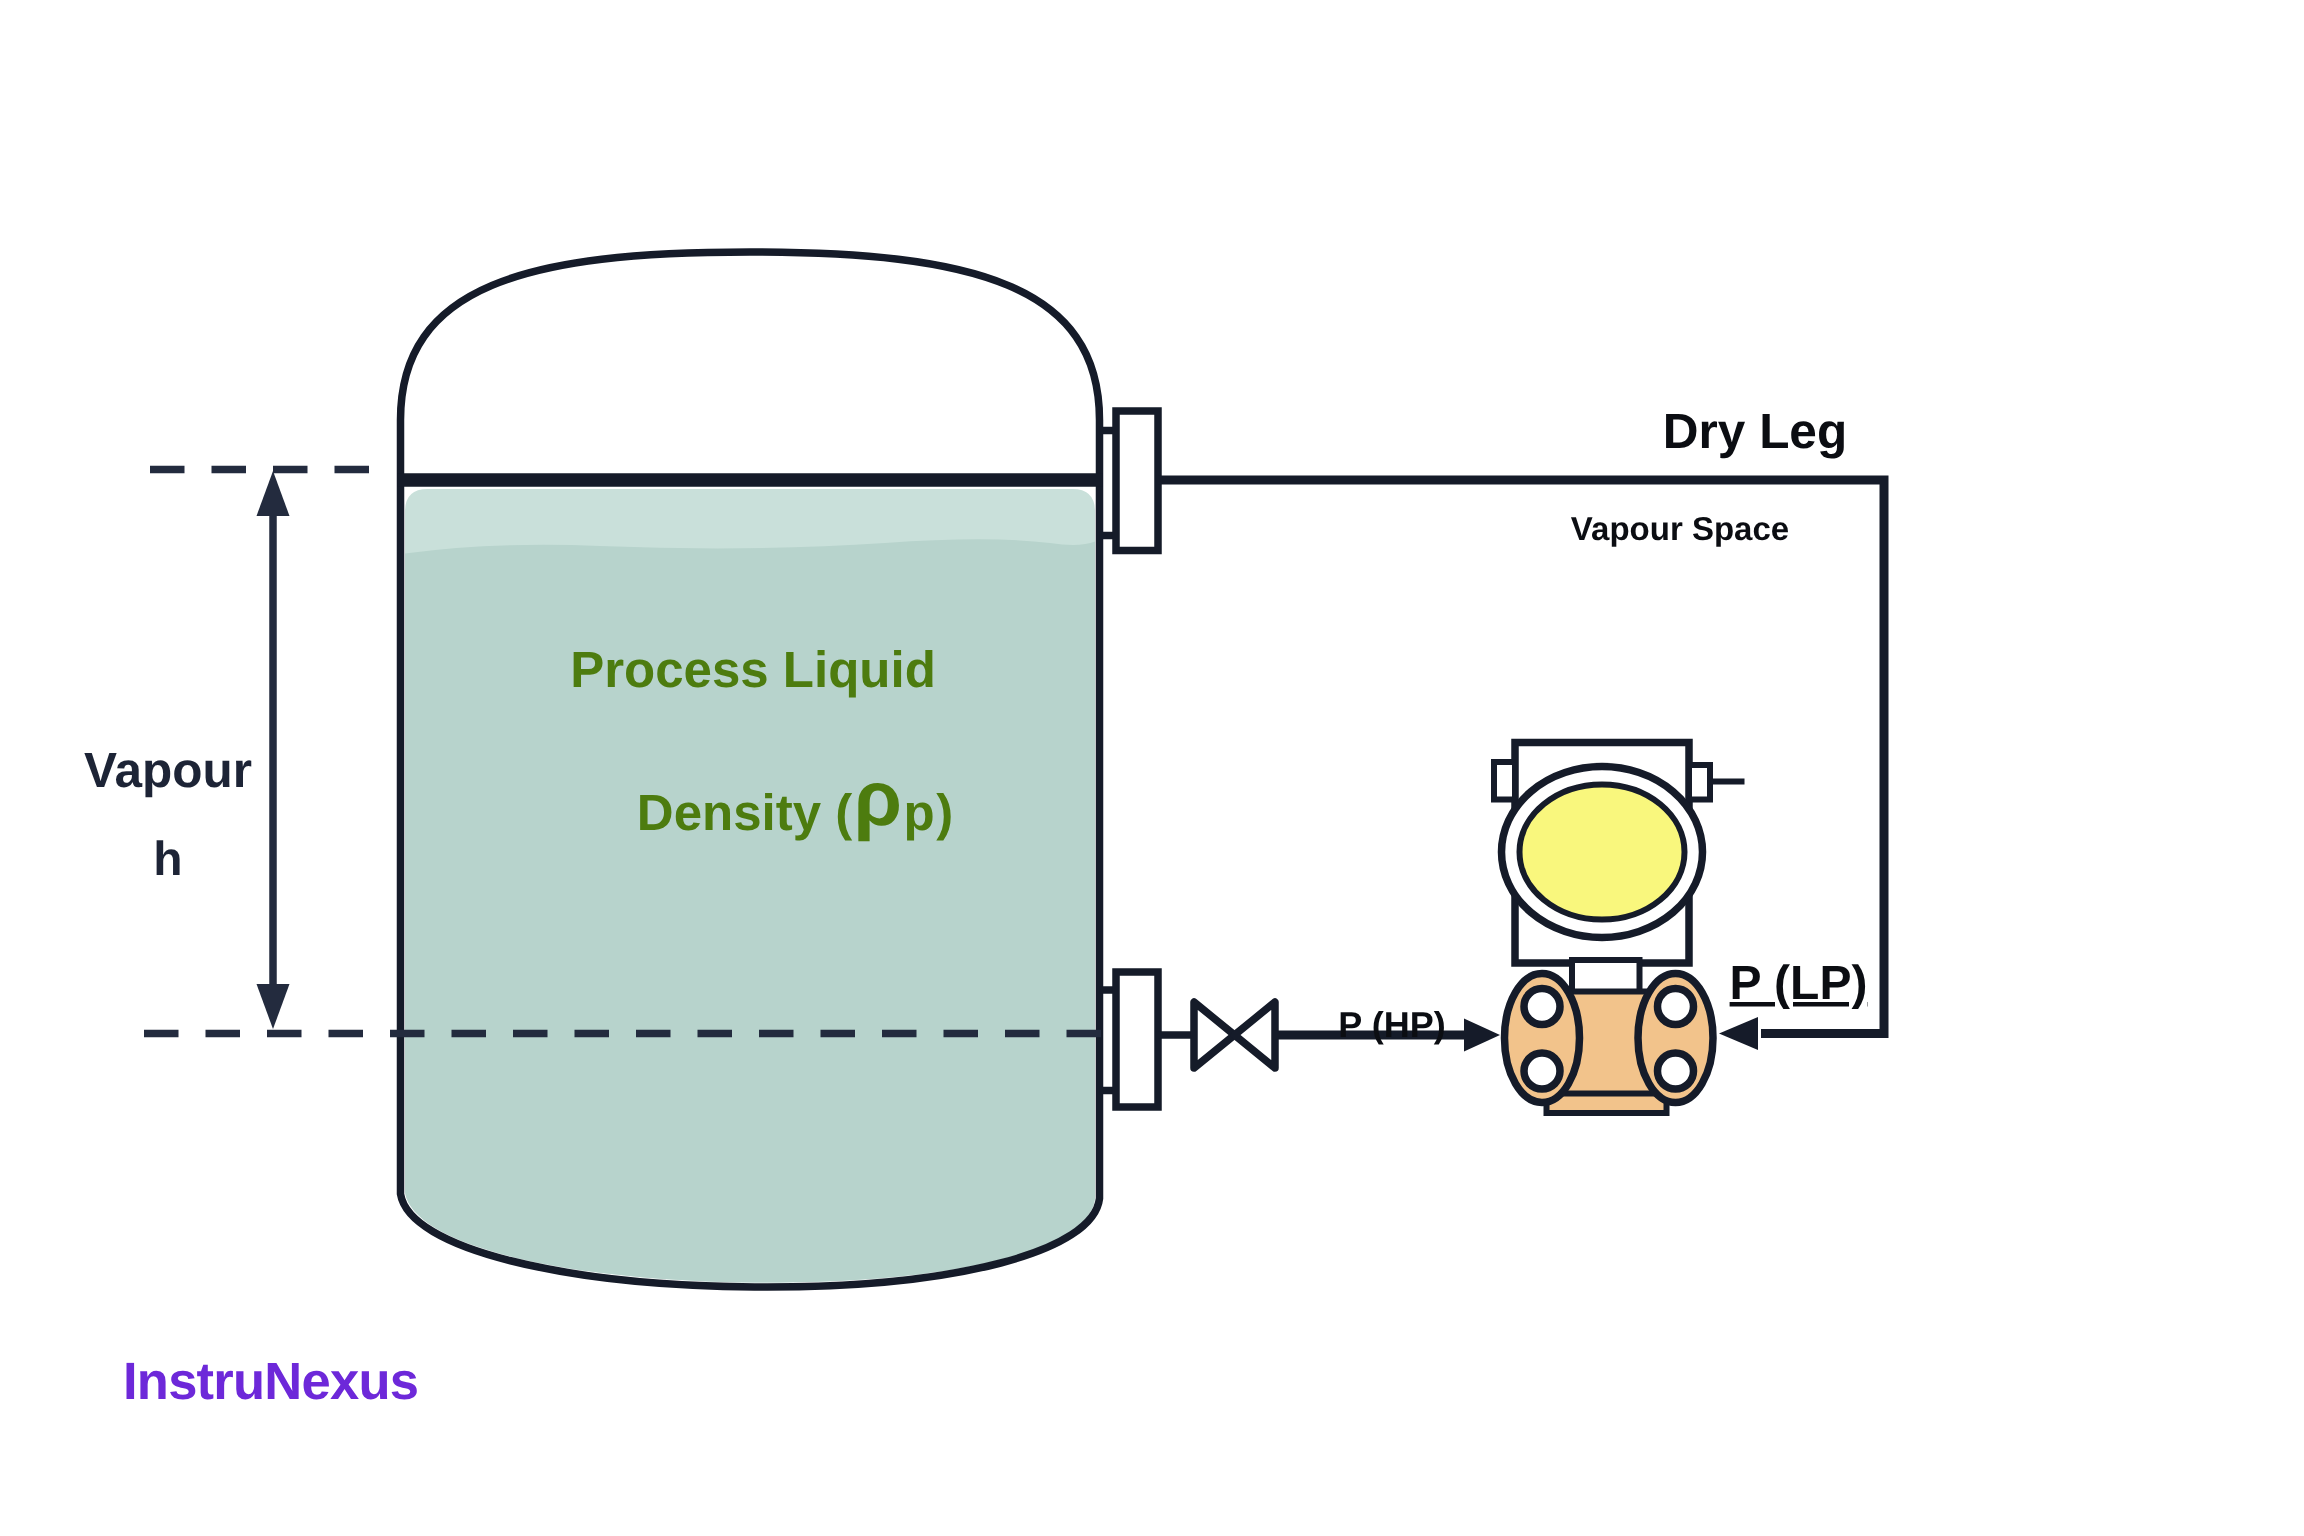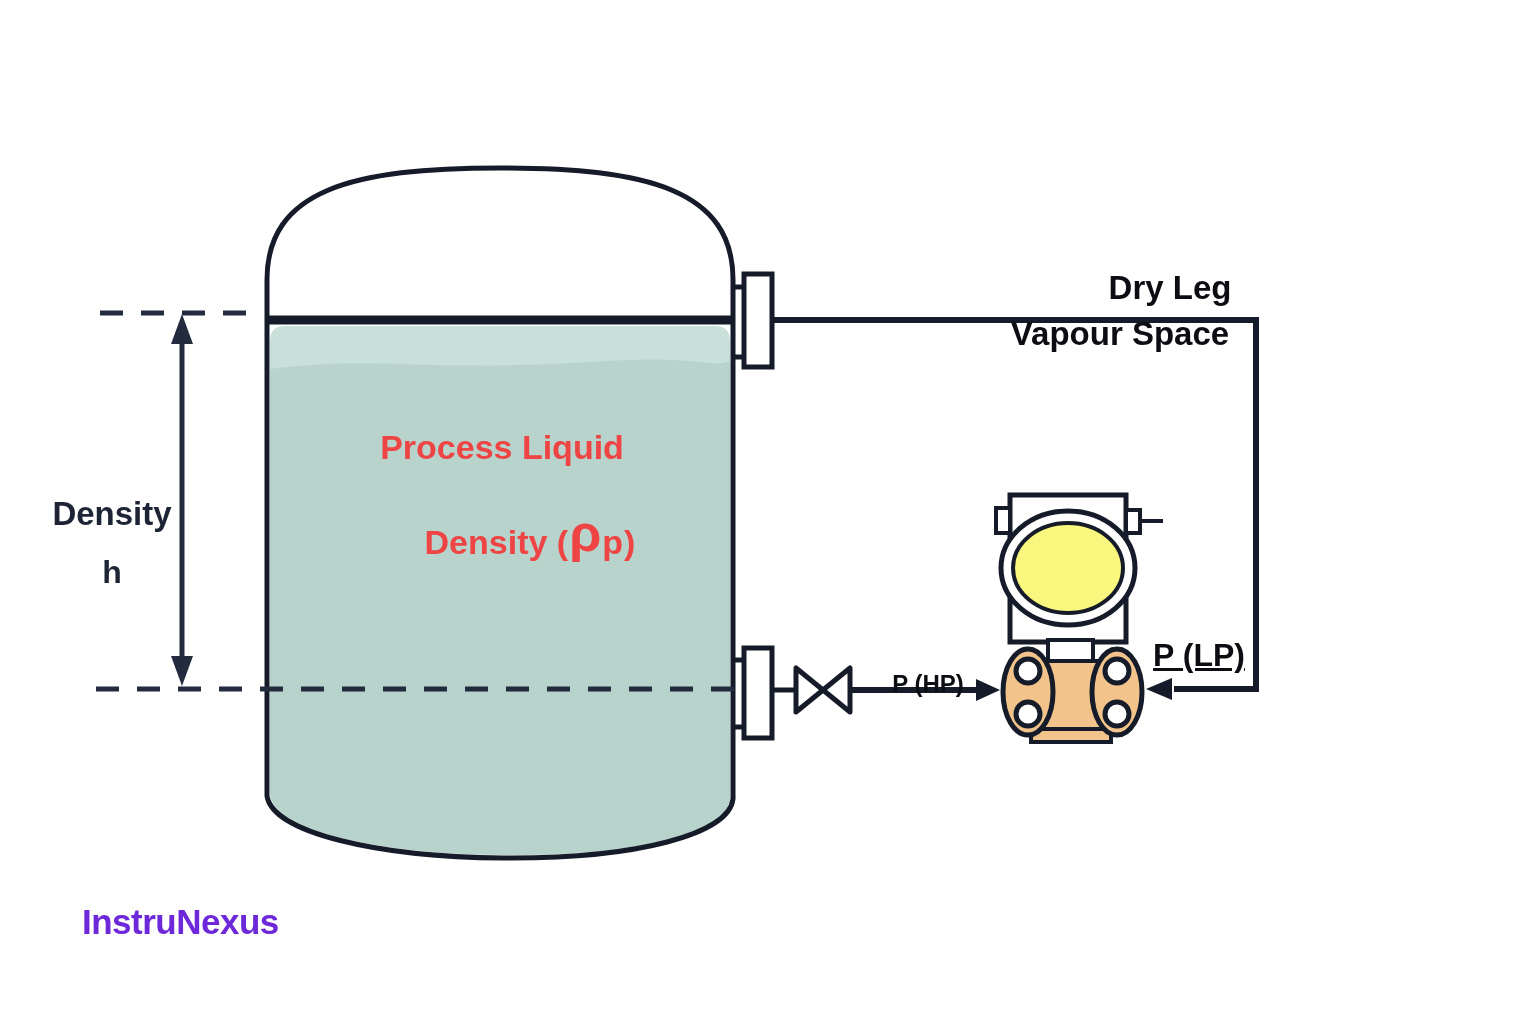--- a/index.html
+++ b/index.html
@@ -8,21 +8,21 @@
     font-family:"Liberation Sans","DejaVu Sans",sans-serif;
   }
   .stage svg{position:absolute;left:0;top:0;width:1536px;height:1024px;}
   
   .ol{stroke:#151b29;}
   .ann{stroke:#232b3e;}
   .lbl{
     position:absolute;transform:translate(-50%,-50%);
     white-space:nowrap;color:#0b0d12;font-weight:700;line-height:1;
   }
-  .lbl.tanklbl{font-weight:600;color:#ef4444;}
+  .lbl.tanklbl{font-weight:600;color:#4d7c0f;}
   .lbl.navy{color:#1d2436;}
   .brand{
     position:absolute;transform:translate(0,-50%);
     white-space:nowrap;color:#6d28d9;font-weight:700;font-size:35px;line-height:1;
     letter-spacing:-0.5px;
     text-align:right;
   }
   .density-row{display:flex;align-items:flex-end;gap:1px;}
   .density-row .rho{font-size:52px;font-weight:700;}
 </style>
@@ -88,32 +88,32 @@
       <ellipse class="ol" cx="1117" cy="692" rx="25" ry="43" stroke-width="5" fill="#f2c38b"></ellipse>
       <circle class="ol" cx="1028" cy="671" r="12" stroke-width="5" fill="#ffffff"></circle>
       <circle class="ol" cx="1028" cy="714" r="12" stroke-width="5" fill="#ffffff"></circle>
       <circle class="ol" cx="1117" cy="671" r="12" stroke-width="5" fill="#ffffff"></circle>
       <circle class="ol" cx="1117" cy="714" r="12" stroke-width="5" fill="#ffffff"></circle>
     </g>
   </svg>
 
   <div class="lbl" style="left:1170px;top:287px;font-size:33px;">Dry Leg</div>
 
-  <div class="lbl" style="left:1120px;top:333px;font-size:33px;">Vapour Space</div>
+  <div class="lbl" style="left:1120px;top:353px;font-size:22px;">Vapour Space</div>
 
   <div class="lbl tanklbl" style="left:502px;top:447px;font-size:34px;">Process Liquid</div>
 
   <div class="lbl tanklbl density-row" style="left:530px;top:533px;font-size:34px;">
     <span>Density (</span>
       <span class="rho">ρ</span>
       <span>p</span>
       <span>)</span>
   </div>
 
-  <div class="lbl navy" style="left:112px;top:513px;font-size:33px;">Density</div>
+  <div class="lbl navy" style="left:112px;top:513px;font-size:33px;">Vapour</div>
 
   <div class="lbl navy" style="left:112px;top:572px;font-size:32px;">h</div>
 
   <div class="lbl" style="left:928px;top:684px;font-size:24px;">P (HP)</div>
 
   <div class="lbl" style="left:1199px;top:655px;font-size:32px;text-decoration:underline;">P (LP)</div>
 
   <div class="brand" style="left:82px;top:921px;">InstruNexus</div>
 
 </div>

